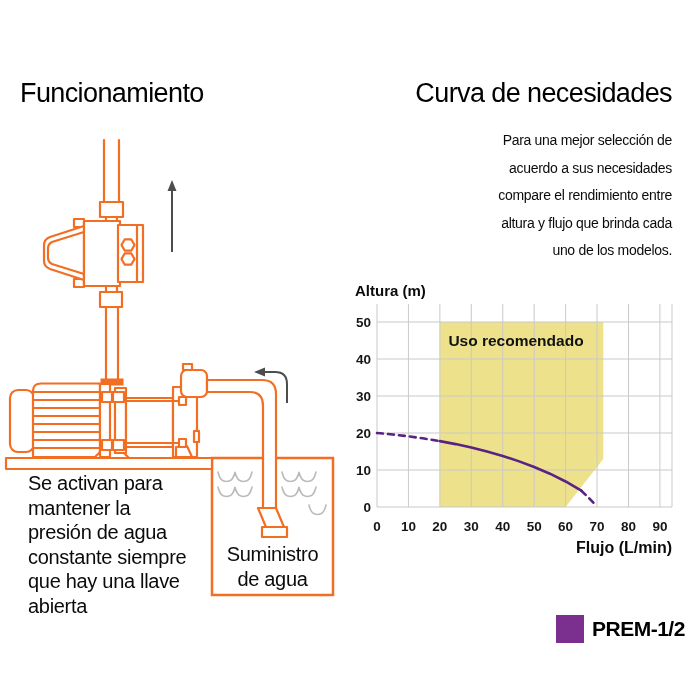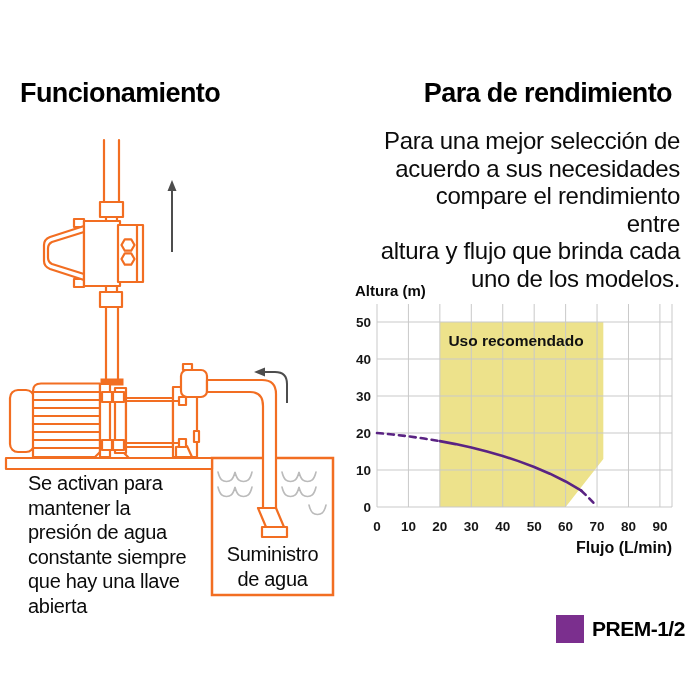--- a/index.html
+++ b/index.html
@@ -1,22 +1,22 @@
 <!DOCTYPE html>
 <html style="--orange: #F26E22; --arrow: #4D4D4D; --wave: #BBBBBB;"><head>
 <meta charset="utf-8">
 <style>
   html,body{margin:0;padding:0;background:#fff;}
   #page{position:relative;width:700px;height:700px;background:#fff;overflow:hidden;
         font-family:"Liberation Sans",sans-serif;color:#0c0c0c;}
-  .h1{position:absolute;font-size:27px;font-weight:700;letter-spacing:-0.6px;color:#000;white-space:nowrap;}
+  .h1{position:absolute;font-size:27px;font-weight:400;letter-spacing:-0.6px;color:#000;white-space:nowrap;}
   #title-left{left:20px;top:78px;}
   #title-right{right:28px;top:78px;text-align:right;}
-  #intro-right{position:absolute;right:20px;top:127px;width:300px;text-align:right;
-               font-size:24px;line-height:27.5px;letter-spacing:-0.3px;white-space:pre-line;color:#0b0b0b;}
+  #intro-right{position:absolute;right:28px;top:127px;width:300px;text-align:right;
+               font-size:14px;line-height:27.5px;letter-spacing:-0.3px;white-space:pre-line;color:#0b0b0b;}
   #caption-left{position:absolute;left:28px;top:471px;width:200px;font-size:20px;line-height:24.6px;
                 letter-spacing:-0.3px;white-space:pre-line;color:#0b0b0b;}
   #tank-label{position:absolute;left:212px;top:542px;width:121px;text-align:center;
               font-size:20px;line-height:25px;letter-spacing:-0.3px;white-space:pre-line;color:#0b0b0b;}
   #pump-svg{position:absolute;left:0;top:130px;width:350px;height:470px;}
   #chart-svg{position:absolute;left:350px;top:278px;width:350px;height:292px;}
   #legend{position:absolute;left:556px;top:615px;display:flex;align-items:center;gap:8px;}
   #legend .swatch{width:28px;height:28px;}
   #legend .lab{font-size:21px;font-weight:700;letter-spacing:-0.5px;color:#000;}
   
@@ -33,21 +33,21 @@
   .axis-title.xl{font-size:16px;}
   .zone-label{font-weight:700;font-size:15.5px;fill:#111;}
   .tick{font-size:13.5px;font-weight:700;fill:#161616;}
 </style>
 </head>
 <body>
 
 <div id="page">
 
   <div id="title-left" class="h1">Funcionamiento</div>
-  <div id="title-right" class="h1">Para de rendimiento</div>
+  <div id="title-right" class="h1">Curva de necesidades</div>
 
   <div id="intro-right">Para una mejor selección de
 acuerdo a sus necesidades
 compare el rendimiento entre
 altura y flujo que brinda cada
 uno de los modelos.</div>
 
   <svg id="pump-svg" viewBox="0 130 350 470">
     <g>
       <path class="op" d="M104,140 V202 M119,140 V202"></path>

